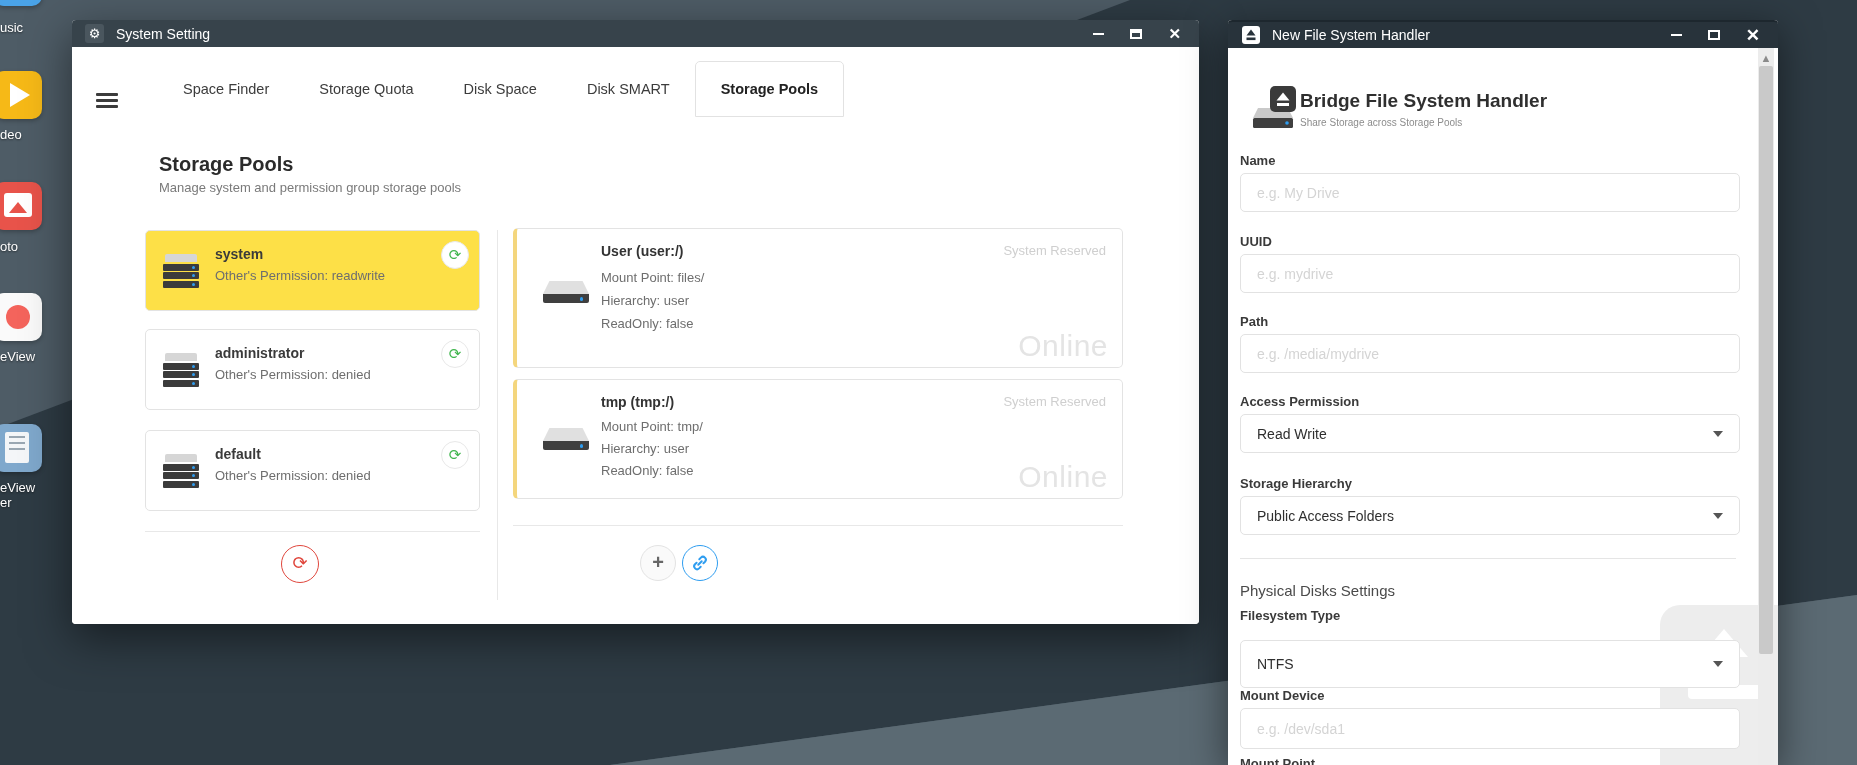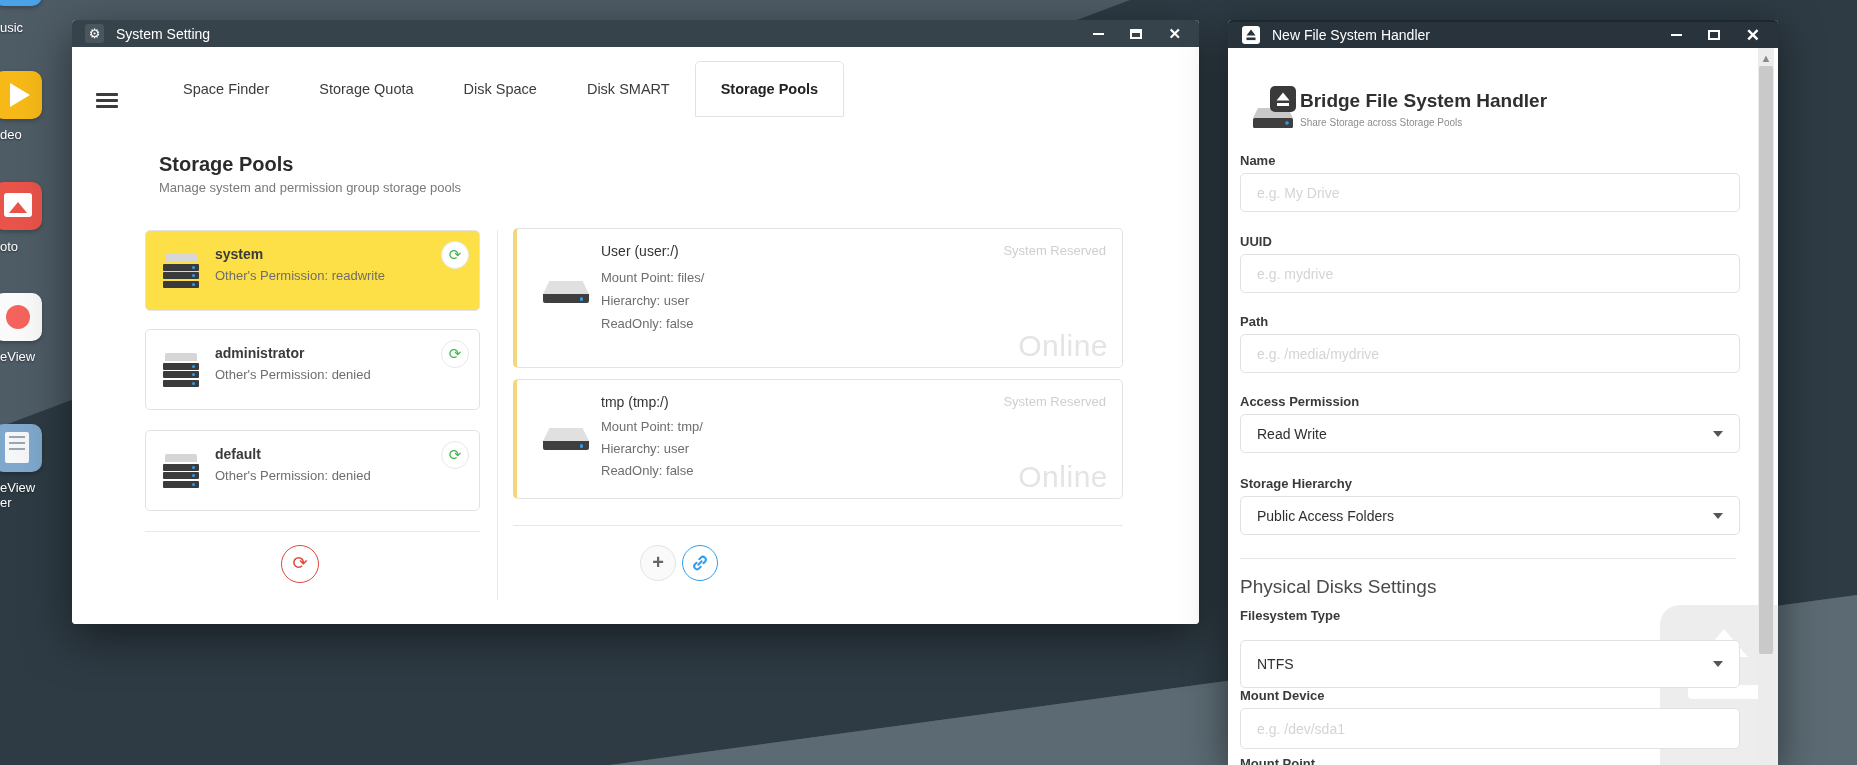--- a/index.html
+++ b/index.html
@@ -78,21 +78,21 @@
   .hdiv-left { position:absolute; left:73px; top:484px; width:335px; height:1px; background:#e8e8e8; }
   .hdiv-right { position:absolute; left:441px; top:478px; width:610px; height:1px; background:#e8e8e8; }
 
   .mount-card { position:absolute; left:441px; width:610px; border:1px solid #e3e3e3;
     border-left:4px solid #f4d67d; border-radius:5px; background:#fff; }
   .mount-icon { position:absolute; left:26px; top:52px; width:46px; height:23px; }
   .mount-icon .lid { height:13px; background:#e0e0e0; clip-path:polygon(14% 0,86% 0,100% 100%,0 100%); }
   .mount-icon .base { position:relative; height:9px; background:#3f3f3f; border-radius:0 0 2px 2px; }
   .mount-icon .base::after { content:""; position:absolute; right:6px; top:3px; width:3.5px; height:3.5px;
     border-radius:50%; background:#2e9df0; }
-  .mount-title { position:absolute; left:84px; top:14px; font-size:14px; font-weight:normal; color:#333; }
+  .mount-title { position:absolute; left:84px; top:14px; font-size:14px; font-weight:bold; color:#333; }
   .mount-line { position:absolute; left:84px; font-size:13px; color:#6e6e6e; }
   .mount-badge { position:absolute; right:16px; top:14px; font-size:13px; color:#cfcfcf; }
   .mount-status { position:absolute; right:14px; bottom:4px; font-size:30px; color:#e4e4e4; letter-spacing:.5px; }
 
   .round-btn { position:absolute; border-radius:50%; text-align:center; cursor:pointer; background:#fff; }
   .btn-refresh-red { left:209px; top:498px; width:38px; height:38px; border:1.5px solid #e0473d;
     color:#e0473d; font-size:18px; line-height:35px; }
   .btn-plus { left:568px; top:498px; width:36px; height:36px; border:1px solid #e3e3e3; background:#fafafa;
     color:#666; font-size:20px; font-weight:bold; line-height:33px; }
   .btn-link { left:610px; top:498px; width:36px; height:36px; border:1.5px solid #2e9df0;
@@ -113,21 +113,21 @@
     background:#ededed; border-radius:20px; z-index:0; }
   .fh-watermark .tri { position:absolute; left:40px; top:24px; width:0; height:0;
     border-left:24px solid transparent; border-right:24px solid transparent; border-bottom:28px solid #fff; }
   .fh-watermark .bar { position:absolute; left:28px; top:80px; width:78px; height:14px; background:#fff; border-radius:4px; }
 
   .fh-header-icon { position:absolute; left:22px; top:38px; z-index:2; }
   .fh-h1 { position:absolute; left:72px; top:42px; font-size:19px; font-weight:bold; color:#2f2f2f; z-index:2; }
   .fh-sub { position:absolute; left:72px; top:69px; font-size:10px; color:#8c8c8c; z-index:2; }
 
   .fh-label { position:absolute; left:12px; font-size:13px; font-weight:bold; color:#3a3a3a; z-index:2; }
-  .fh-section { position:absolute; left:12px; font-size:19px; color:#4a4a4a; z-index:2; }
+  .fh-section { position:absolute; left:12px; font-size:15px; color:#4a4a4a; z-index:2;margin-top:6px; }
   .fh-input { position:absolute; left:12px; width:500px; height:39px; border:1px solid #e2e2e2;
     border-radius:5px; background:#fff; padding:0 16px; font-size:14px; color:#333; z-index:2;
     font-family:"Liberation Sans",sans-serif; outline:none; }
   .fh-input::placeholder { color:#d4d4d4; }
   .fh-select { position:absolute; left:12px; width:500px; height:39px; border:1px solid #e2e2e2;
     border-radius:5px; background:#fff; display:flex; align-items:center; padding:0 16px;
     font-size:14px; color:#2f2f2f; cursor:pointer; z-index:2; }
   .fh-caret { margin-left:auto; width:0; height:0; border-left:5px solid transparent;
     border-right:5px solid transparent; border-top:6px solid #555; }
   .fh-div { position:absolute; left:12px; width:496px; height:1px; background:#e5e5e5; z-index:2; }

